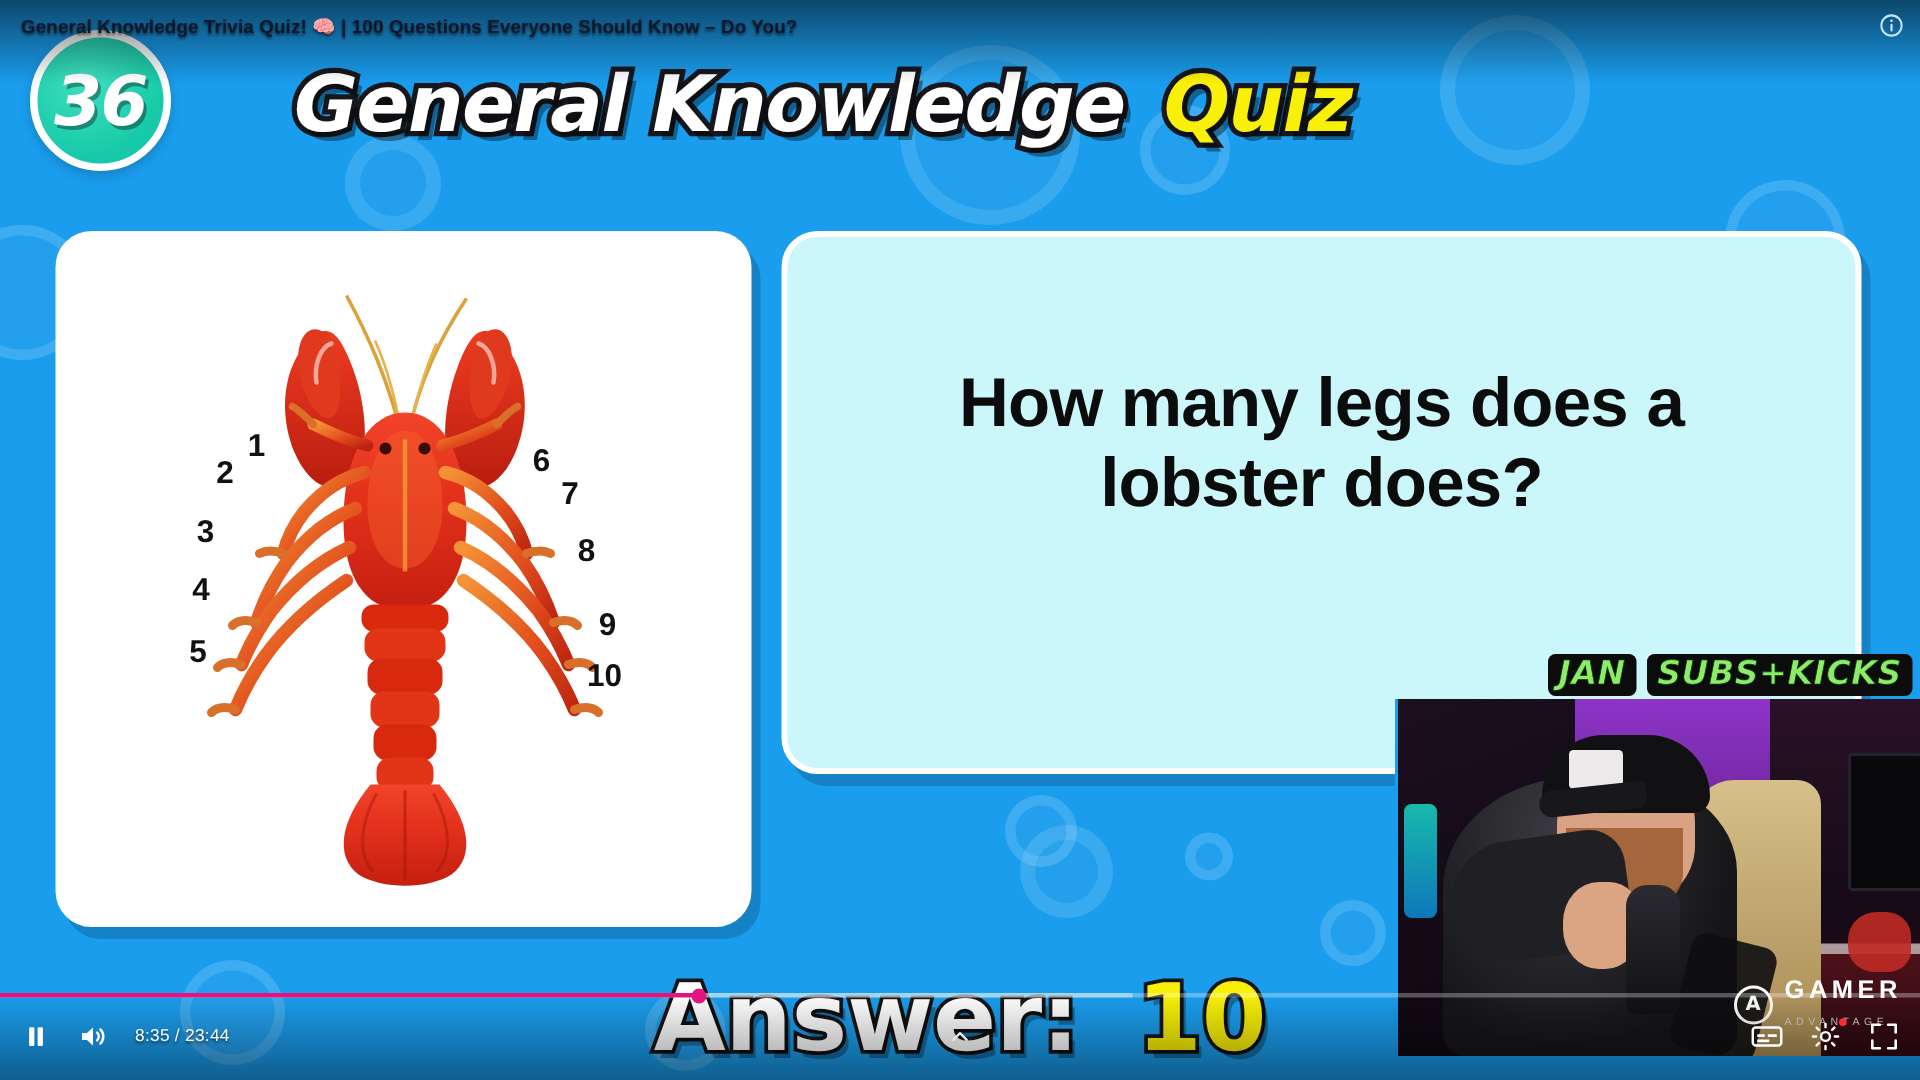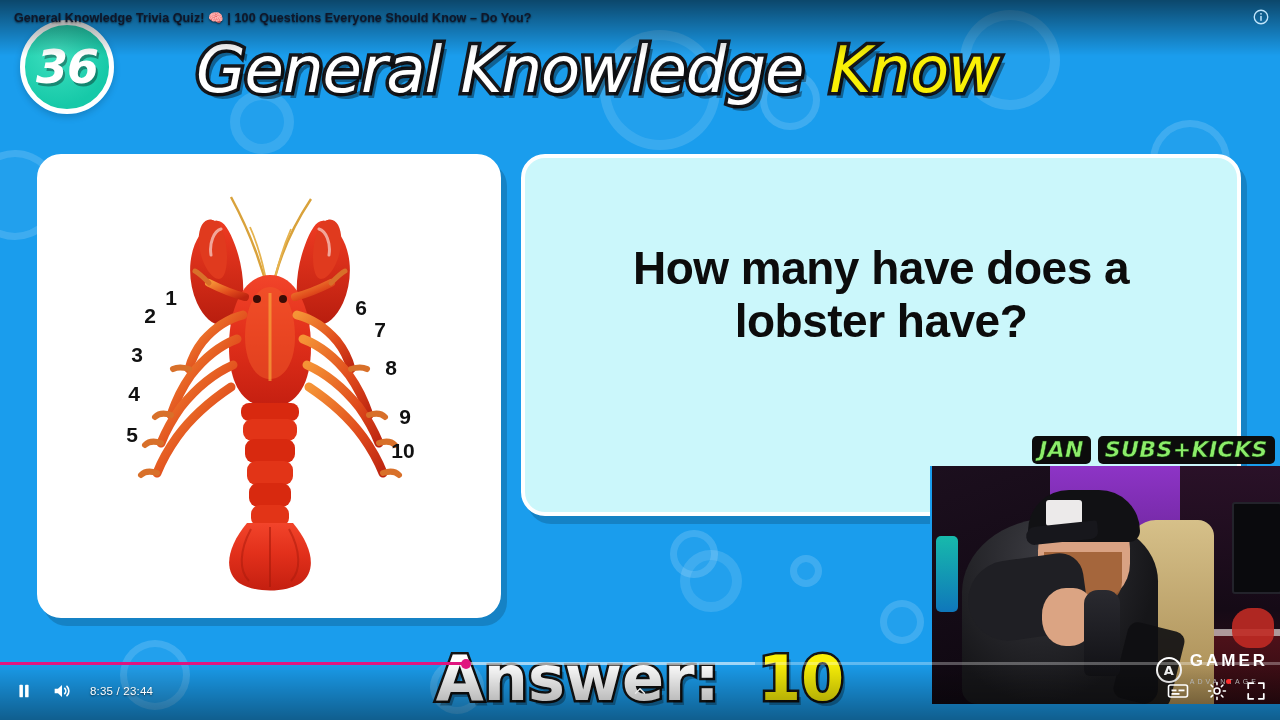--- a/index.html
+++ b/index.html
@@ -66,22 +66,22 @@
 
   
   #headline {
     position: absolute; left: 196px; top: 20px;
     height: 100px; display: flex; align-items: center;
     z-index: 18;
     white-space: nowrap;
   }
   .hl {
     font-family: "DejaVu Sans", sans-serif;
-    font-weight: 400; font-style: italic;
-    font-size: 64px; line-height: 1;
+    font-weight: 700; font-style: italic;
+    font-size: 52px; line-height: 1;
     letter-spacing: -1px;
     -webkit-text-stroke: 7px #15171c;
     paint-order: stroke fill;
     text-shadow: 5px 6px 0 rgba(0,0,0,.38);
   }
   .hl.white { color: #ffffff; }
   .hl.yellow { color: #f9f007; margin-left: 26px; }
 
   
   .card {
@@ -292,21 +292,21 @@
   <div class="bubble" style="left:430px; top:660px; width:54px; height:54px;"></div>
   <div class="bubble soft" style="left:230px; top:90px; width:64px; height:64px;"></div>
   <div class="bubble" style="left:880px; top:600px; width:44px; height:44px;"></div>
 
   <div id="qnum">
     <span>36</span>
   </div>
 
   <div id="headline">
     <span class="hl white">General Knowledge</span>
-    <span class="hl yellow">Know</span>
+    <span class="hl yellow">Quiz</span>
   </div>
 
   <div id="image-card" class="card">
     <div id="lobster-wrap">
       <svg id="lobster-svg" width="300" height="430" viewBox="0 0 300 430">
         <defs>
           <linearGradient id="shellG" x1="0" y1="0" x2="0" y2="1">
             <stop offset="0%" stop-color="#f2442a"></stop>
             <stop offset="45%" stop-color="#e2301b"></stop>
             <stop offset="100%" stop-color="#c41f10"></stop>
@@ -386,21 +386,21 @@
       <span class="leg-num" style="left:92px; top:278px;">5</span>
       <span class="leg-num" style="left:321px; top:151px;">6</span>
       <span class="leg-num" style="left:340px; top:173px;">7</span>
       <span class="leg-num" style="left:351px; top:211px;">8</span>
       <span class="leg-num" style="left:365px; top:260px;">9</span>
       <span class="leg-num" style="left:363px; top:294px;">10</span>
     </div>
   </div>
 
   <div id="question-card" class="card">
-    <div id="question-text">How many have does a lobster have?</div>
+    <div id="question-text">How many legs does a lobster does?</div>
   </div>
 
   <div id="answer-line">
     <span class="ans white">Answer:</span>
     <span class="ans yellow">10</span>
   </div>
 
 
   <div id="webcam">
     <div id="cam-scene">

